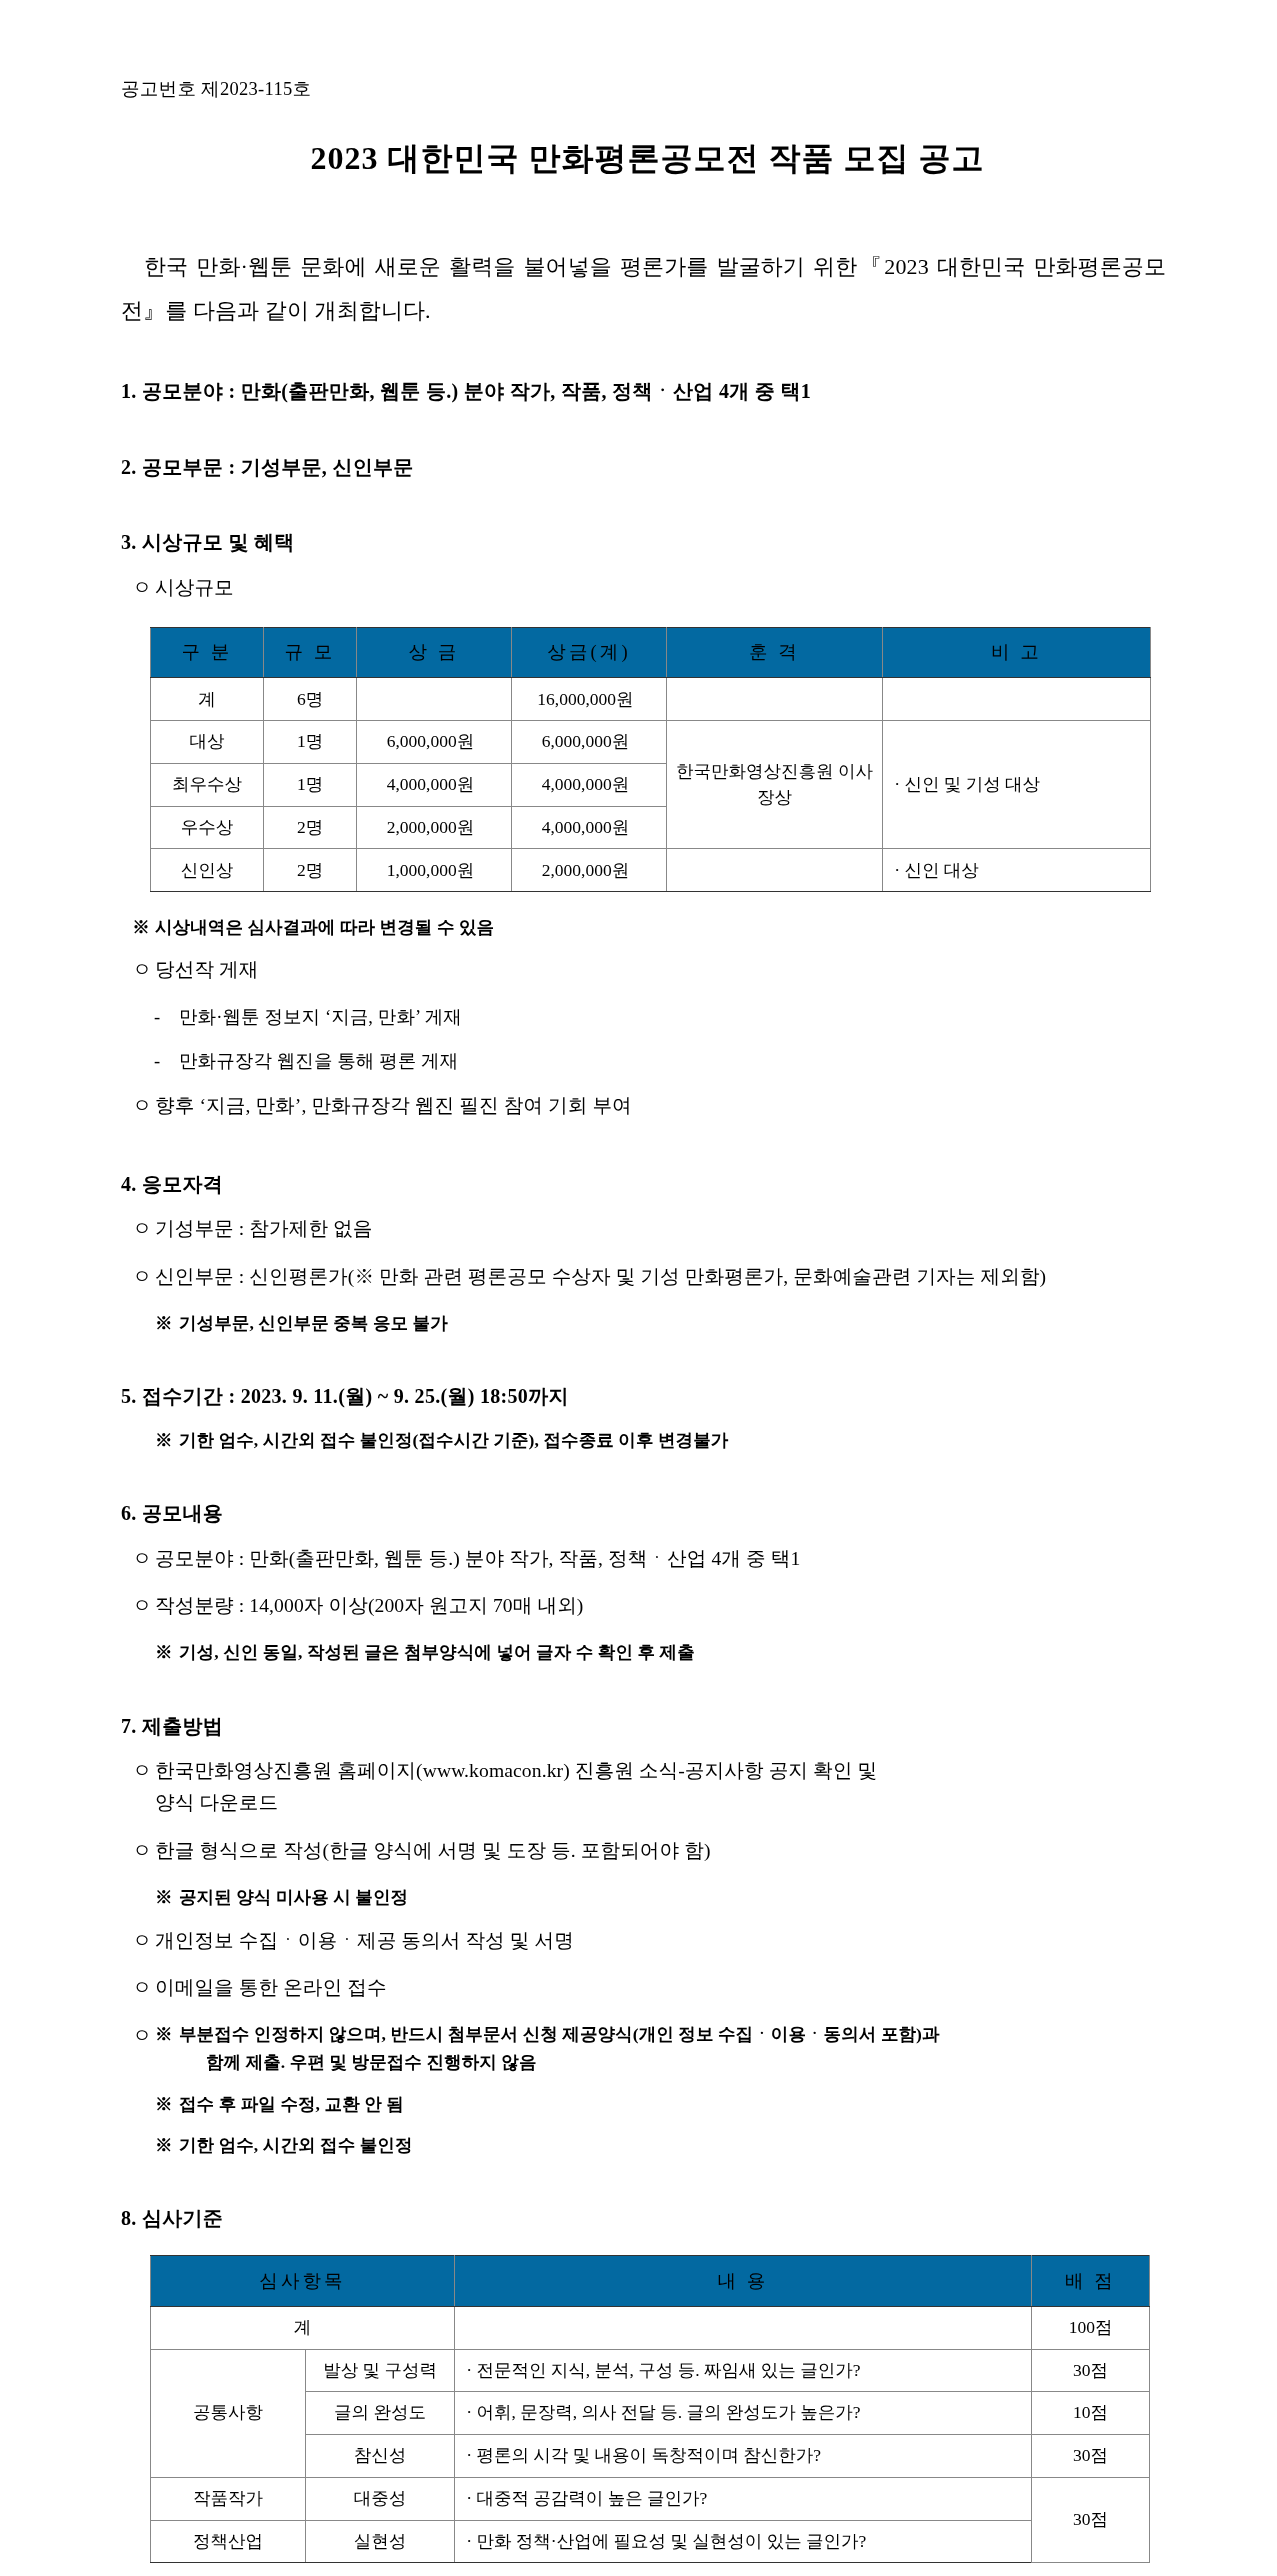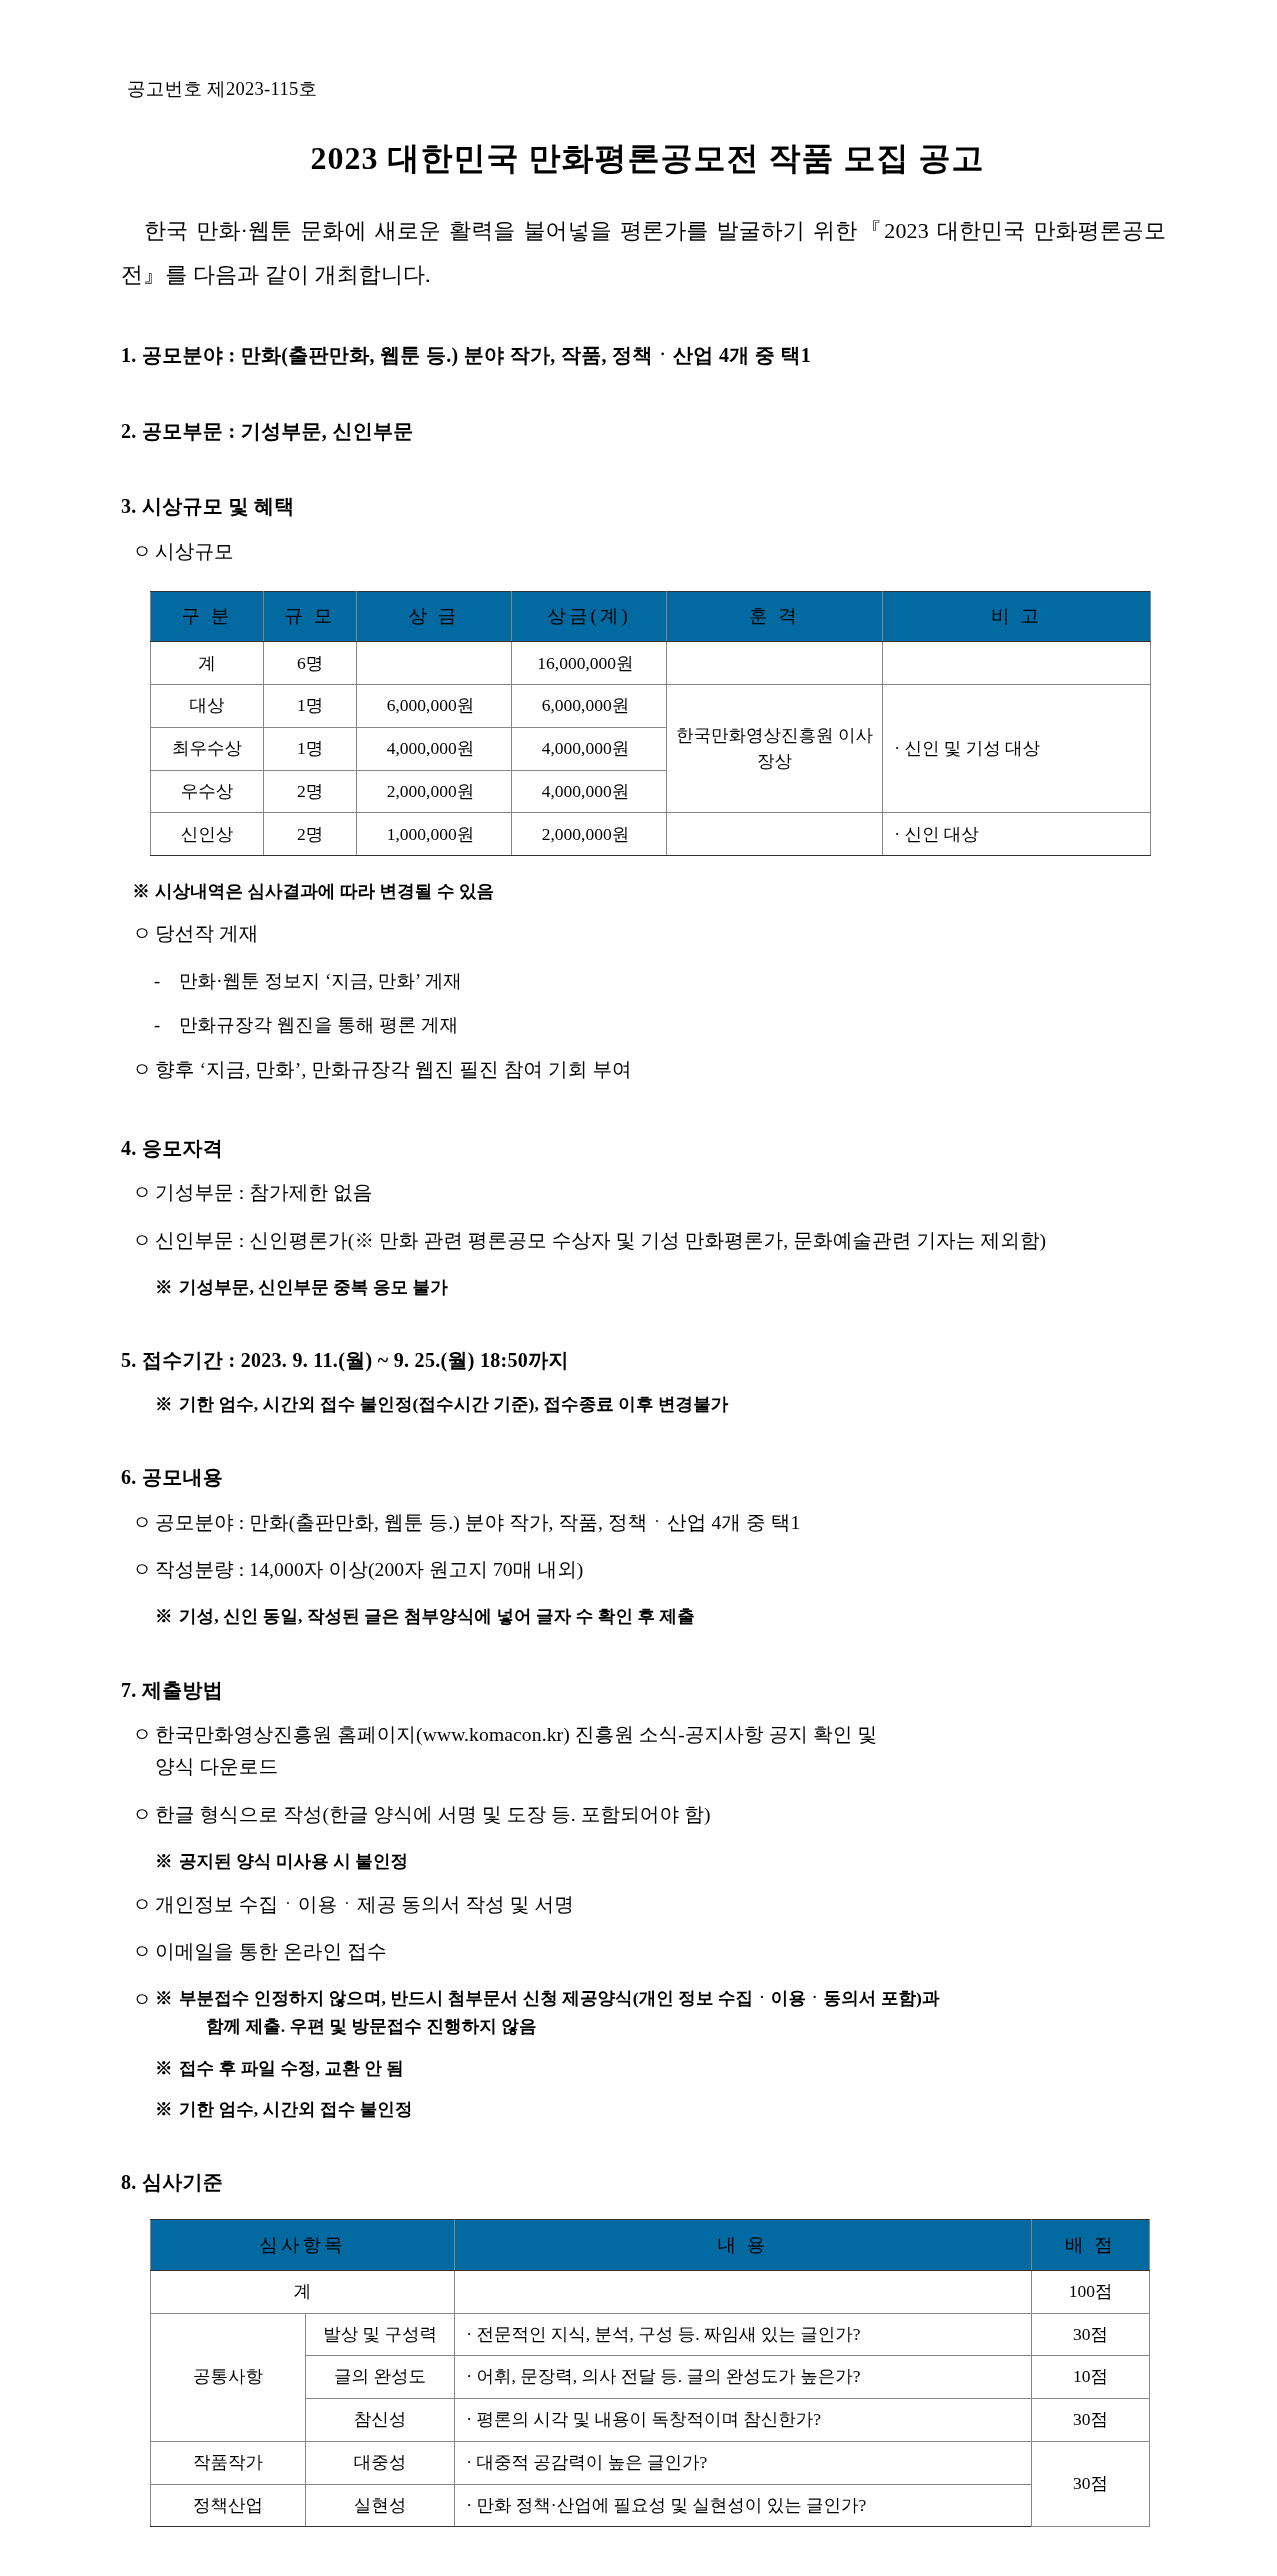--- a/index.html
+++ b/index.html
@@ -22,29 +22,29 @@
     box-sizing: border-box;
   }
   .inner {
     padding: 77px 103px 62px 121px;
   }
 
   
   .notice-no {
     font-size: 18.5px;
     letter-spacing: 0.3px;
-    margin: 0 0 36px 6px;
+    margin: 0 0 36px 0;
     line-height: 1.3;
   }
   .doc-title {
     text-align: center;
     font-size: 32px;
     font-weight: bold;
     letter-spacing: 1px;
-    margin: 0 0 29px 0;
+    margin: 0 0 65px 0;
     line-height: 1.35;
   }
   .intro {
     font-size: 22px;
     line-height: 2.0;
     text-align: justify;
     text-indent: 23px;
     margin: 0 8px 44px 0;
     letter-spacing: 0.1px;
   }

